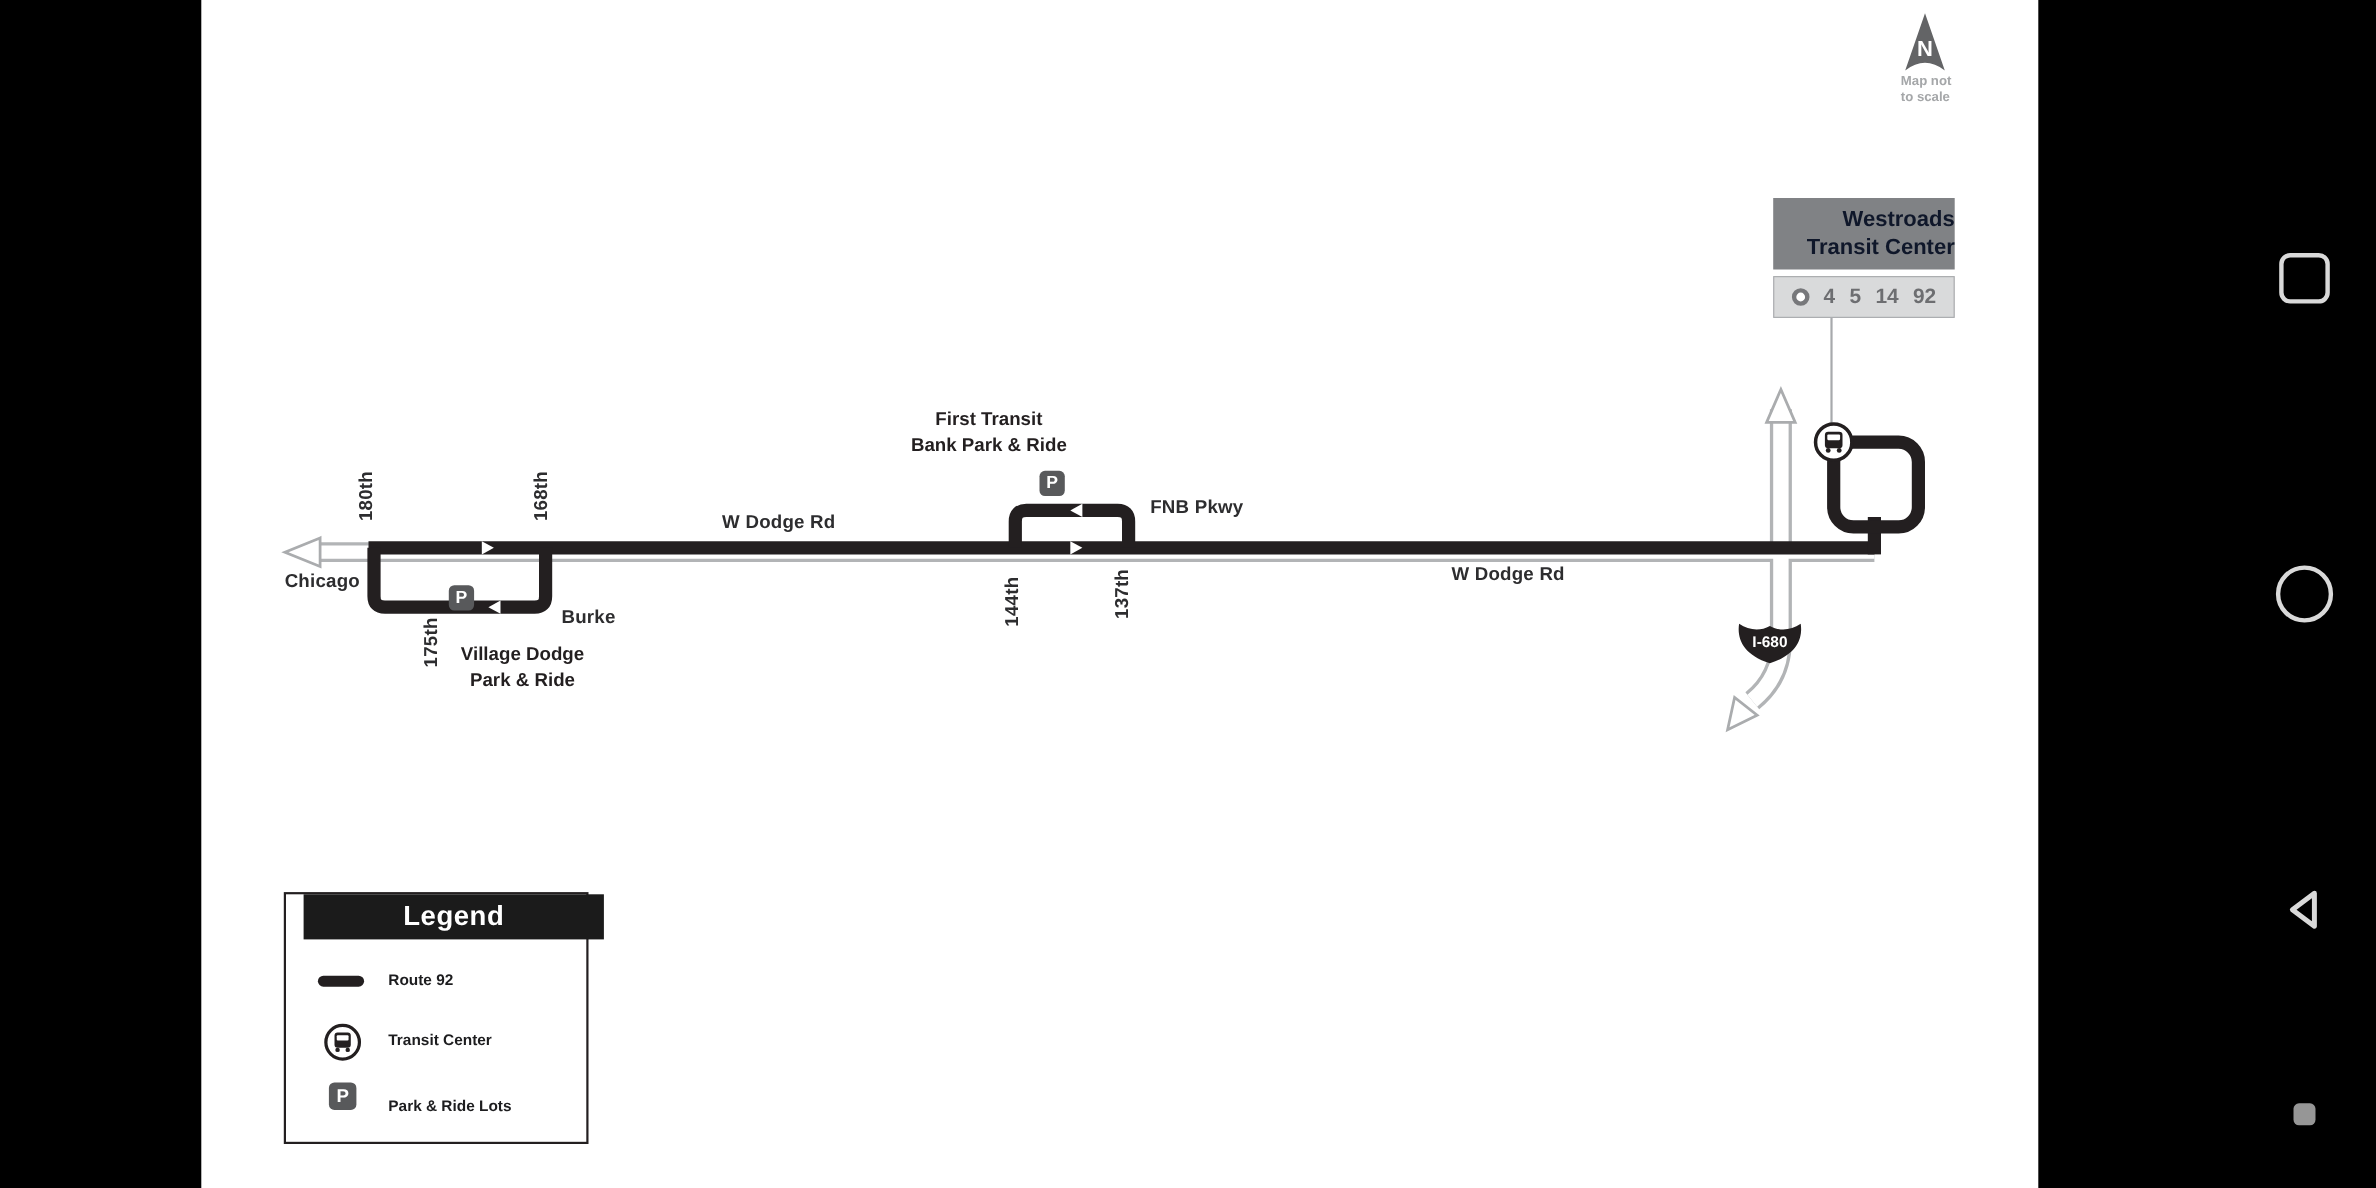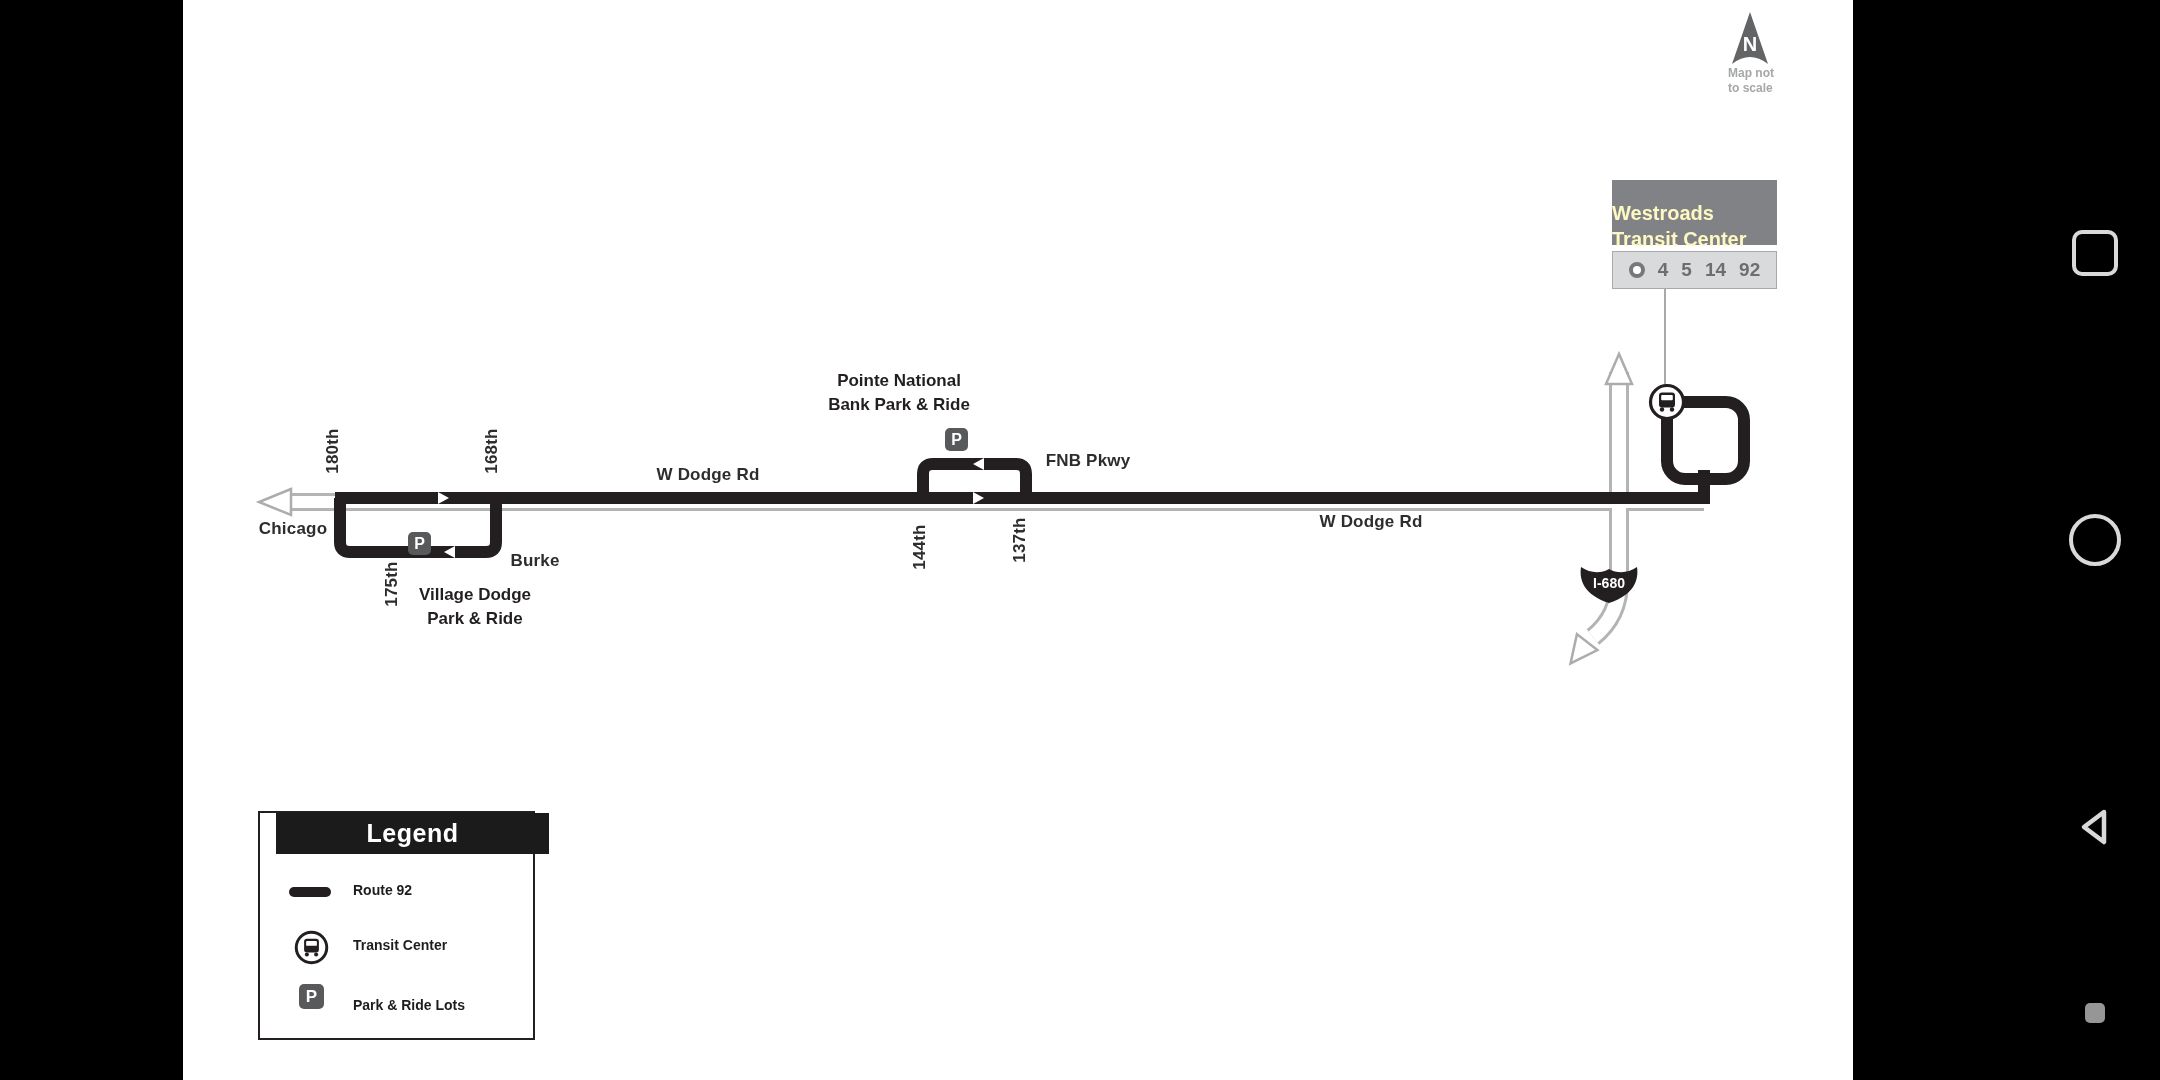--- a/index.html
+++ b/index.html
@@ -11,21 +11,21 @@
     color:#2d2d2f;font-size:17px;font-weight:600;letter-spacing:.2px}
   .vlbl{position:absolute;transform:translate(-50%,-50%) rotate(-90deg);white-space:nowrap;
     color:#2d2d2f;font-size:17px;font-weight:600;letter-spacing:.2px}
   .lbl-block{position:absolute;transform:translate(-50%,0);text-align:center;
     font-weight:700;font-size:17px;line-height:24px;color:#231f20;white-space:nowrap}
   .p-icon{position:absolute;width:23px;height:23px;background:#58595b;border-radius:5px;
     color:#fff;font-weight:700;font-size:16px;display:flex;align-items:center;justify-content:center}
   .bus-wrap{position:absolute;width:40px;height:40px}
   
   #westroads-title{position:absolute;left:1429px;top:180px;width:165px;height:65px;background:#808285;
-    color:#fef9c3;font-weight:700;font-size:20px;line-height:26px;text-align:left;padding-top:20px}
+    color:#0f172a;font-weight:700;font-size:20px;line-height:26px;text-align:right;padding-top:6px}
   #westroads-routes{position:absolute;left:1429px;top:251px;width:165px;height:38px;background:#d9dadb;
     border:1.5px solid #a7a9ac;display:flex;align-items:center;justify-content:center;gap:13px;
     color:#6d6e71;font-weight:700;font-size:19px}
   .orbt{width:16px;height:16px;border:4.5px solid #77787b;border-radius:50%;background:#fff;display:inline-block}
   
   #north-note{position:absolute;left:1568px;top:66px;transform:translateX(-50%);text-align:left;
     font-size:12px;line-height:15px;color:#a5a7a9;font-weight:600}
   
   #legend{position:absolute;left:75px;top:811px;width:277px;height:229px;background:#fff;border:2.5px solid #231f20}
   #legend-header{position:absolute;left:16px;top:0;width:100%;height:41px;background:#1b1b1b;color:#fff;
@@ -103,21 +103,21 @@
   <div class="vlbl" style="left:309px;top:451px">168th</div>
   <div class="vlbl" style="left:209px;top:584px">175th</div>
   <div class="vlbl" style="left:737px;top:547px">144th</div>
   <div class="vlbl" style="left:837px;top:540px">137th</div>
 
   <div class="lbl-block" style="left:292px;top:583px">
     <div>Village Dodge</div>
     <div>Park &amp; Ride</div>
   </div>
   <div class="lbl-block" style="left:716px;top:369px">
-    <div>Pointe National</div>
+    <div>First Transit</div>
     <div>Bank Park &amp; Ride</div>
   </div>
 
   <div class="p-icon" style="left:225px;top:532px">P</div>
   <div class="p-icon" style="left:762px;top:428px">P</div>
 
   <div class="bus-wrap" style="left:1464px;top:382px">
     <svg width="40" height="40" viewBox="0 0 40 40">
       <circle cx="20" cy="20" r="16.5" fill="#ffffff" stroke="#231f20" stroke-width="3.2"></circle>
       <rect x="12" y="10.5" width="16" height="15" rx="3" fill="#231f20"></rect>

